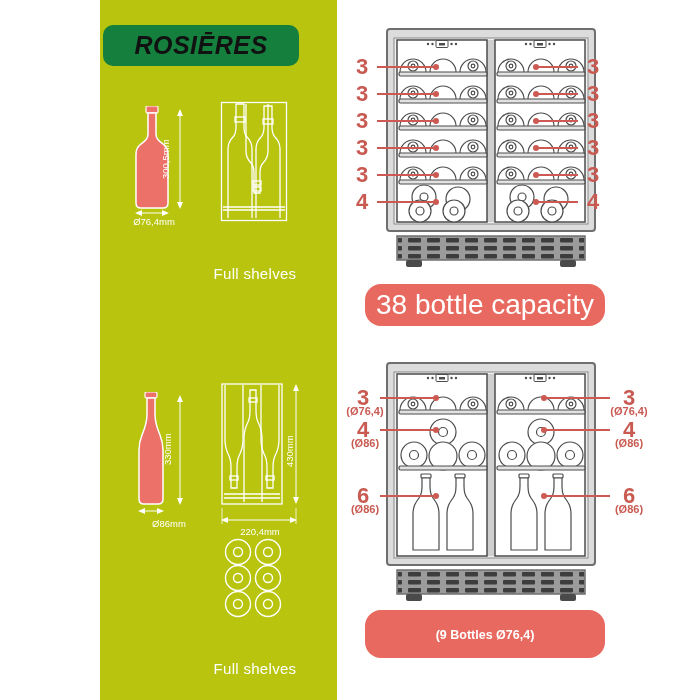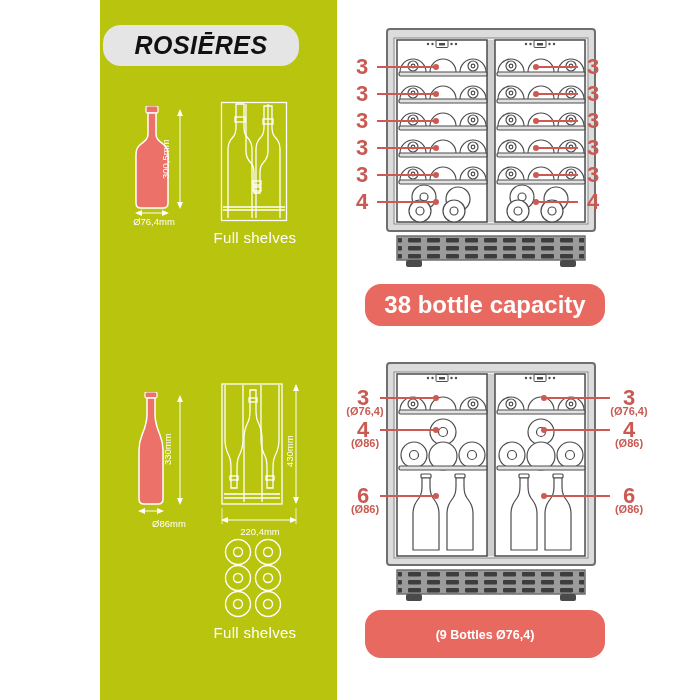--- a/index.html
+++ b/index.html
@@ -1,38 +1,38 @@
 <!DOCTYPE html>
 <html><head>
 <meta charset="utf-8">
 <style>
   html,body{margin:0;padding:0;background:#fff;}
   #stage{position:relative;width:700px;height:700px;background:#ffffff;overflow:hidden;
          font-family:"Liberation Sans",sans-serif;}
   .abs{position:absolute;}
   
   .green-band{left:100px;top:0;width:237px;height:700px;background:#b8c40d;}
-  .logo-box{left:103px;top:25px;width:196px;height:41px;background:#e5e5e5;border-radius:18px;
+  .logo-box{left:103px;top:25px;width:196px;height:41px;background:#15803d;border-radius:10px;
             display:flex;align-items:center;justify-content:center;}
   .logo-text{font-style:italic;font-weight:900;font-size:25px;letter-spacing:.5px;color:#111;}
-  .caption{color:#fff;font-size:15px;letter-spacing:.3px;text-align:center;}
+  .caption{color:#fff;font-size:15px;letter-spacing:.3px;text-align:center;margin-top:36px;}
   .dim-label{color:#fff;font-size:9.5px;text-align:center;white-space:nowrap;}
   .dim-vert{writing-mode:vertical-rl;transform:rotate(180deg);text-align:center;}
   
   .num{color:#c85a52;font-weight:bold;font-size:22px;text-align:center;line-height:24px;}
   .sub{color:#c85a52;font-weight:bold;font-size:11px;text-align:center;white-space:nowrap;}
   .leader{height:2px;background:#cd5a52;}
   .leader.dot-r::after{content:'';position:absolute;right:-3px;top:-2px;width:6px;height:6px;
                        border-radius:50%;background:#cd5a52;}
   .leader.dot-l::before{content:'';position:absolute;left:-3px;top:-2px;width:6px;height:6px;
                         border-radius:50%;background:#cd5a52;}
   
   .badge{background:#e8695f;border-radius:16px;color:#fff;display:flex;flex-direction:column;
          align-items:center;justify-content:center;}
-  .badge-main{font-weight:bold;font-size:24px;}
+  .badge-main{font-weight:normal;font-size:28px;}
   .badge-sub{font-weight:bold;font-size:12.5px;margin-top:1px;}
   svg{display:block;}
 </style>
 </head>
 <body>
 
 <div id="stage">
 
   <svg width="0" height="0" style="position:absolute" aria-hidden="true">
     <defs>

